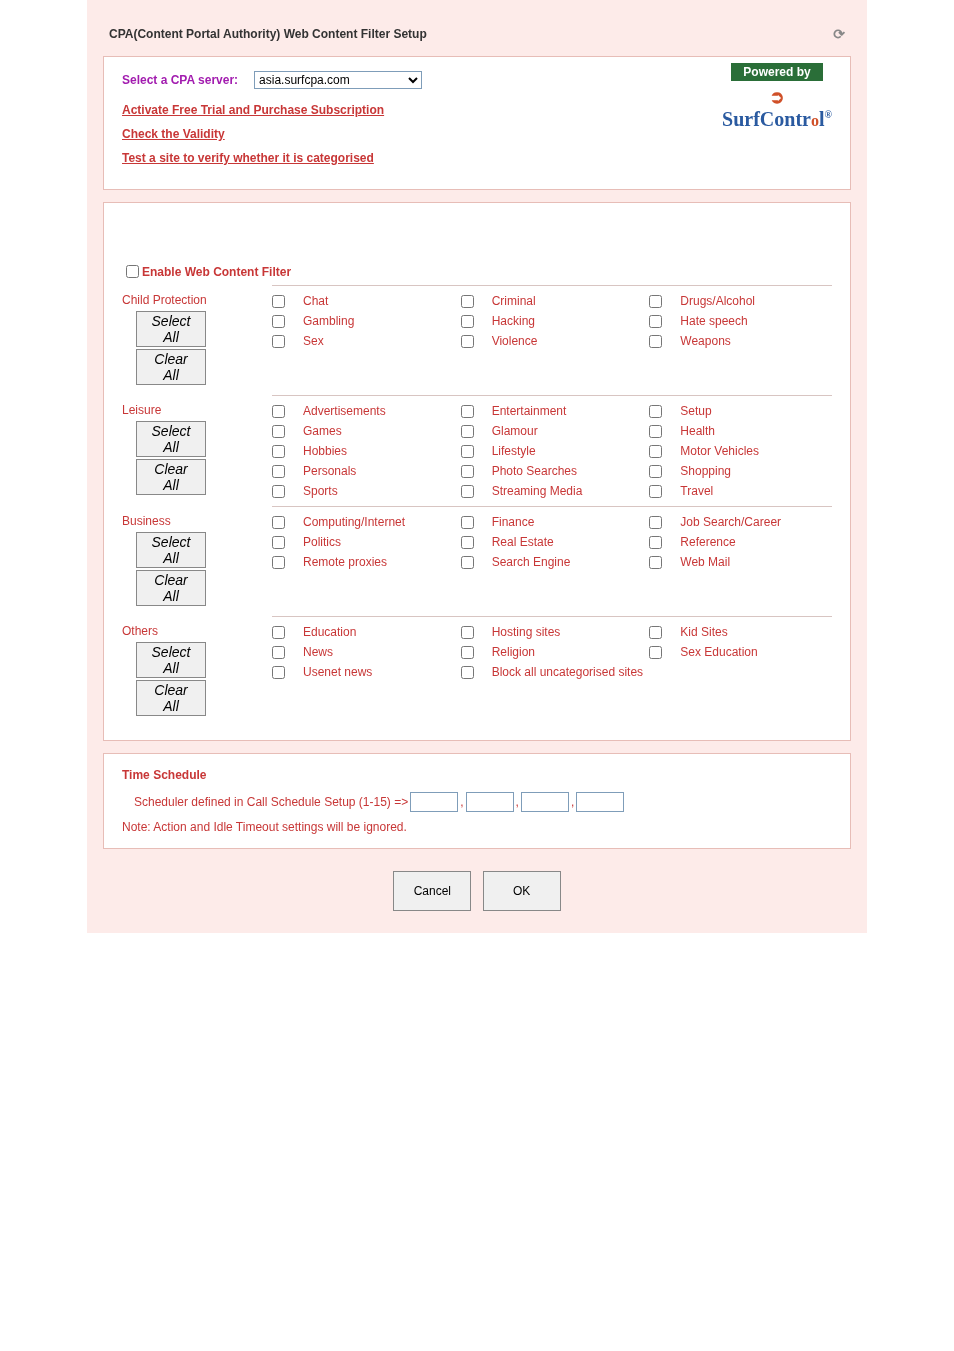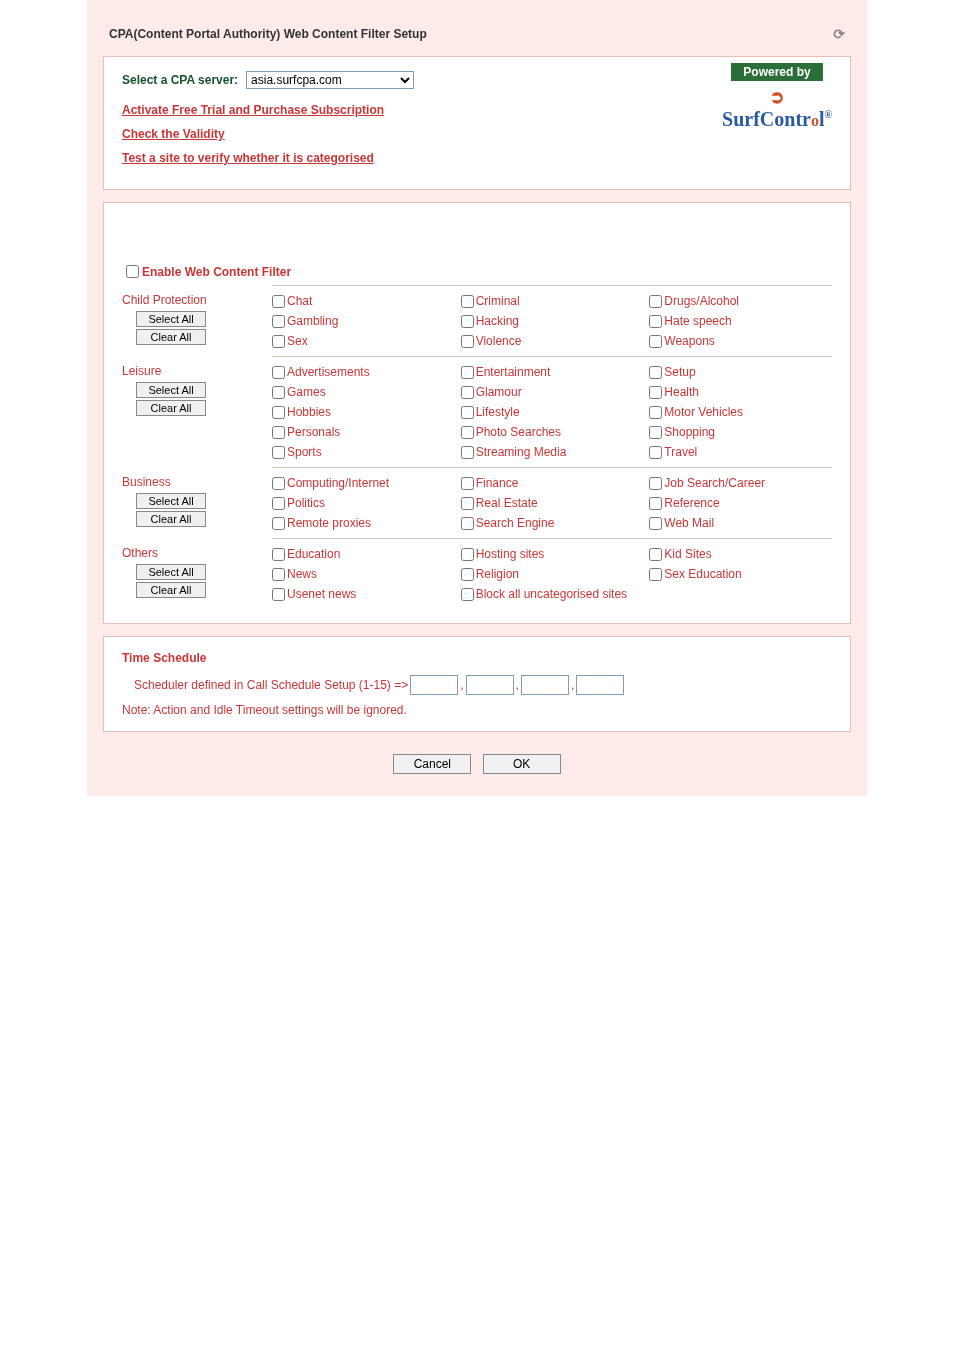--- a/index.html
+++ b/index.html
@@ -35,23 +35,23 @@
       border: 1px solid #e7bdb7;
       padding: 14px 18px;
       margin-bottom: 12px;
     }
     .server-row {
       display: flex;
       align-items: center;
       margin-bottom: 14px;
     }
     .server-label {
-      color: #14532d;
-      font-weight: bold;
-      margin-right: 8px;
+      color: #a21caf;
+      font-weight: bold;
+      margin-right: 16px;
       text-align: center;
     }
     .server-select {
       width: 168px;
       font-size: 12px;
       border: 1px solid #7f9db9;
       background: #fff;
     }
     .link-row {
       margin: 10px 0;
@@ -120,40 +120,41 @@
       color: #c83737;
       padding: 8px 0;
     }
     .group-name {
       margin-bottom: 4px;
     }
     .group-btn {
       display: block;
       width: 70px;
       margin: 2px 0 2px 14px;
-      font-size: 11px;
+      font-size: 14px;
       padding: 1px 11px;
       border: 1px solid #888;
       background: #f0f0f0;
       cursor: pointer;
+      font-style: italic;
     }
     .categories-grid {
       flex: 1;
       border-top: 1px solid #d8c5c2;
       padding: 8px 0;
       display: grid;
       grid-template-columns: 1fr 1fr 1fr;
       row-gap: 6px;
       column-gap: 6px;
     }
     .category-item {
       display: flex;
       align-items: center;
       color: #c83737;
-      gap: 0;
+      gap: 16px;
     }
     .category-item input[type="checkbox"] {
       margin: 0 2px 0 0;
     }
     .schedule-title {
       color: #c83737;
       font-weight: bold;
       margin-bottom: 10px;
     }
     .schedule-row {
@@ -173,21 +174,21 @@
     .schedule-note {
       color: #c83737;
       margin-top: 8px;
     }
     .bottom-buttons {
       text-align: center;
       padding: 10px 0 4px 0;
     }
     .btn {
       width: 78px;
-      padding: 2px 0;
+      padding: 12px 0;
       font-size: 12px;
       border: 1px solid #888;
       background: #f0f0f0;
       cursor: pointer;
       margin: 0 4px;
     }
     .checkbox-red {
       accent-color: #c83737;
     }
   </style>

